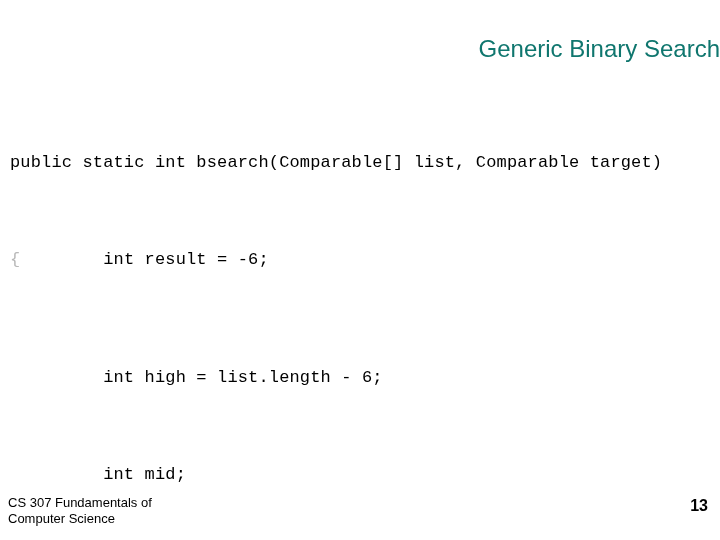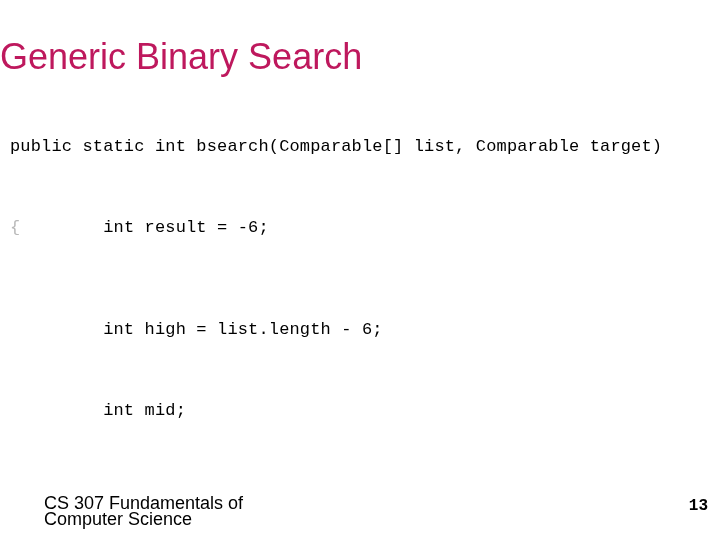--- a/index.html
+++ b/index.html
@@ -15,24 +15,24 @@
     overflow: hidden;
     font-family: "Liberation Sans", sans-serif;
   }
 
   
   #slide-title {
     position: absolute;
     left: 0;
     top: 14px;
     width: 720px;
-    text-align: left;
-    color: #be185d;
+    text-align: right;
+    color: #0f766e;
     font-family: "Liberation Sans", sans-serif;
-    font-size: 36px;
+    font-size: 24px;
     line-height: 38px;
     font-weight: normal;
     letter-spacing: 0px;
     white-space: pre;
   }
 
   
   #code-block {
     position: absolute;
     left: 10px;
@@ -41,55 +41,55 @@
     font-family: "Liberation Mono", "DejaVu Sans Mono", monospace;
     font-size: 17px;
     line-height: 20.3px;
     color: #000000;
     white-space: pre;
     letter-spacing: 0.15px;
   }
   .code-line {
     white-space: pre;
     min-height: 20.3px;
+    margin-top: 16px;
   }
   .brace {
     color: #b8b8b8;
   }
 
   
   #footer-left {
     position: absolute;
     left: 8px;
     top: 495px;
     width: 240px;
     font-family: "Liberation Sans", sans-serif;
-    font-size: 18px;
+    font-size: 13px;
     line-height: 16px;
     color: #000000;
     white-space: pre-line;
-    margin-left: 36px;
   }
   #footer-center {
     position: absolute;
     left: 240px;
     top: 511px;
     width: 260px;
     text-align: center;
     font-family: "Liberation Sans", sans-serif;
     font-size: 12.5px;
     line-height: 16px;
     color: #000000;
     white-space: pre;
   }
   #footer-page {
     position: absolute;
     right: 12px;
     top: 496px;
-    font-family: Liberation Mono, monospace;
+    font-family: Liberation Sans, sans-serif;
     font-size: 16px;
     line-height: 20px;
     font-weight: bold;
     color: #000000;
     text-align: right;
     white-space: pre;
   }
 </style>
 </head>
 <body>

